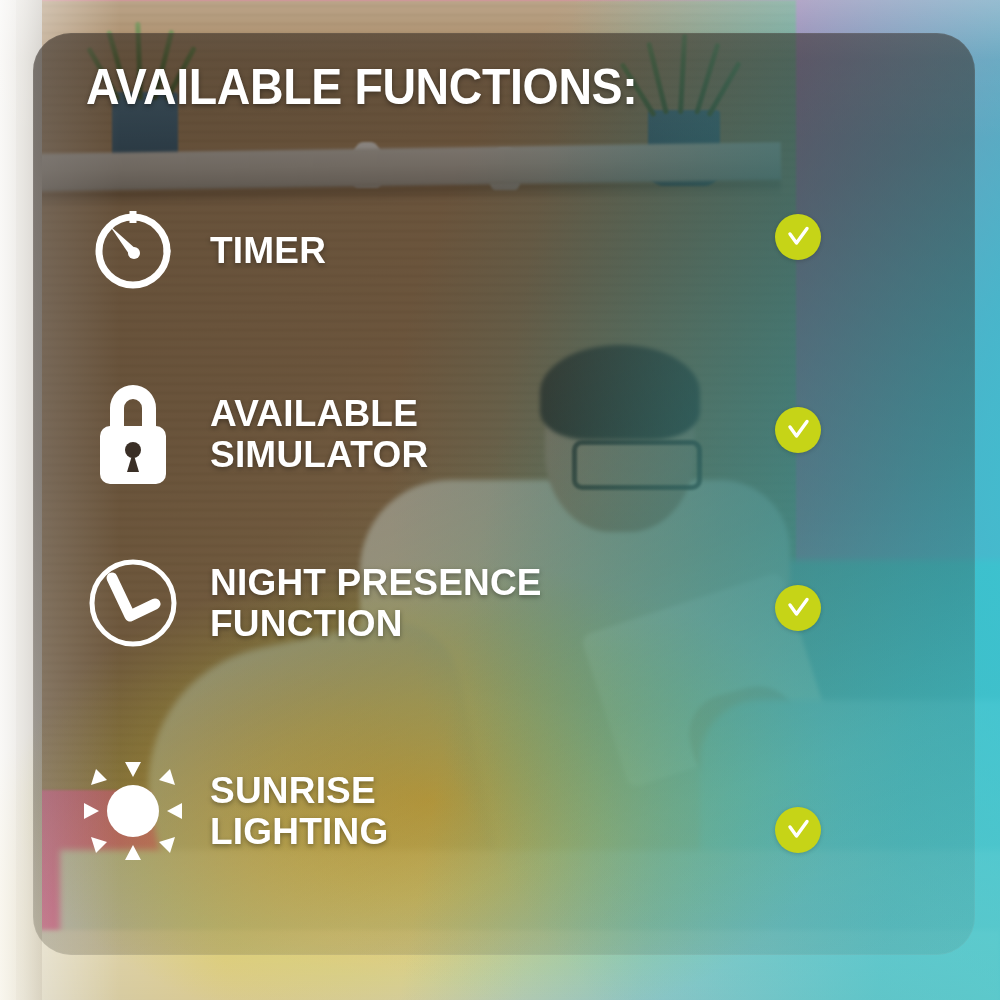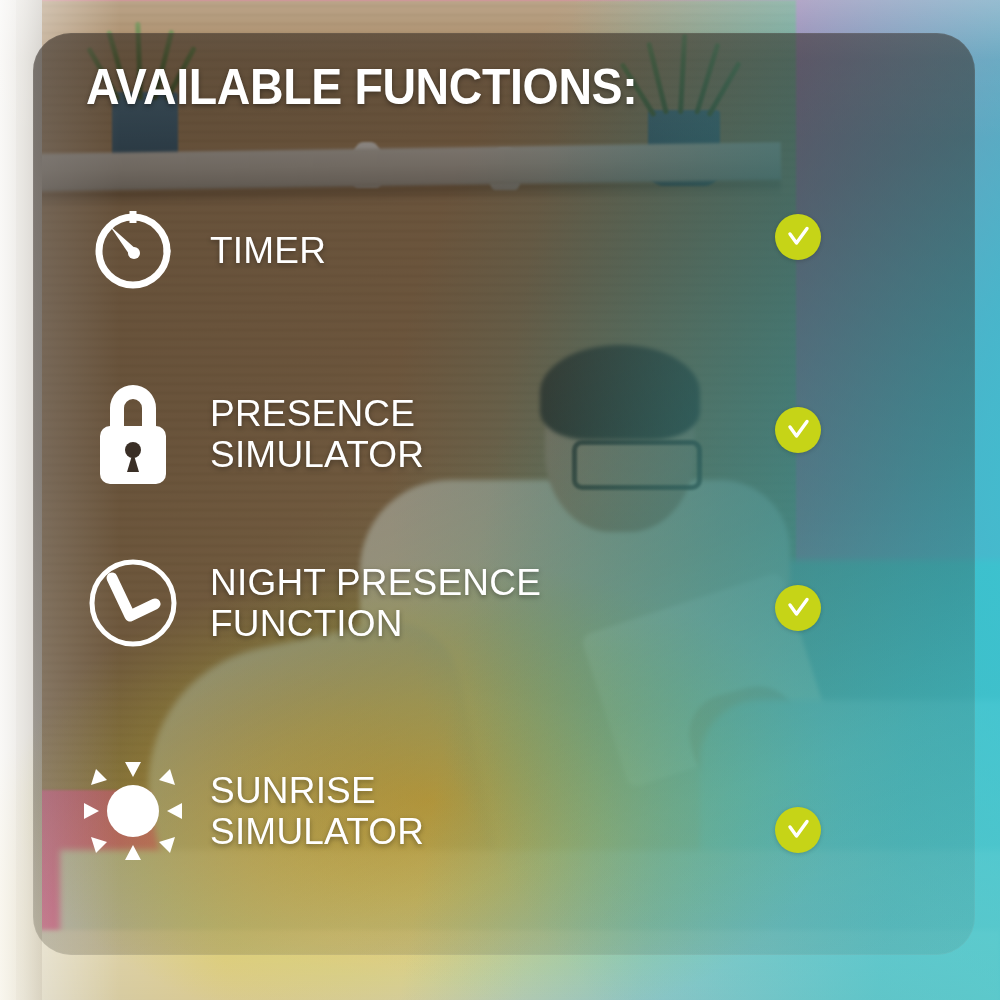--- a/index.html
+++ b/index.html
@@ -213,21 +213,21 @@
   }
   .icon-cell {
     width:128px;
     min-width:128px;
     display:flex;
     align-items:center;
     justify-content:flex-start;
   }
   .row-label {
     font-size:37px;
-    font-weight:normal;
+    font-weight:bold;
     color:#ffffff;
     line-height:1.12;
     letter-spacing:.2px;
     text-shadow:0 2px 5px rgba(0,0,0,.35);
     white-space:pre-line;
   }
   .check {
     position:absolute;
     width:46px; height:46px;
     border-radius:50%;
@@ -330,21 +330,21 @@
 
     <div class="row r2">
       <div class="icon-cell">
         <svg width="102" height="112" viewBox="0 0 102 112" aria-hidden="true">
           <path d="M28 52 L28 30 A23 23 0 0 1 74 30 L74 52 L60 52 L60 30 A9 9 0 0 0 42 30 L42 52 Z" fill="#ffffff"></path>
           <rect x="18" y="48" width="66" height="58" rx="10" fill="#ffffff"></rect>
           <circle cx="51" cy="72" r="8" fill="#3a2f26"></circle>
           <path d="M51 74 L57 94 L45 94 Z" fill="#3a2f26"></path>
         </svg>
       </div>
-      <div class="row-label">PRESENCE
+      <div class="row-label">AVAILABLE
 SIMULATOR</div>
     </div>
     <div class="check c2">
       <svg width="28" height="28" viewBox="0 0 28 28">
         <path d="M6 11 L12.5 20 L23 5.5" fill="none" stroke="#ffffff" stroke-width="3.4" stroke-linecap="round" stroke-linejoin="round"></path>
       </svg>
     </div>
 
     <div class="row r3">
       <div class="icon-cell">
@@ -372,21 +372,21 @@
             <path d="M2 43 L2 59 L17 51 Z"></path>
             <path d="M100 43 L100 59 L85 51 Z"></path>
             <path d="M14 9 L25 20 L9 25 Z"></path>
             <path d="M88 9 L77 20 L93 25 Z"></path>
             <path d="M14 93 L25 82 L9 77 Z"></path>
             <path d="M88 93 L77 82 L93 77 Z"></path>
           </g>
         </svg>
       </div>
       <div class="row-label">SUNRISE
-SIMULATOR</div>
+LIGHTING</div>
     </div>
     <div class="check c4">
       <svg width="28" height="28" viewBox="0 0 28 28">
         <path d="M6 11 L12.5 20 L23 5.5" fill="none" stroke="#ffffff" stroke-width="3.4" stroke-linecap="round" stroke-linejoin="round"></path>
       </svg>
     </div>
 
   </div>
 </div>
 

